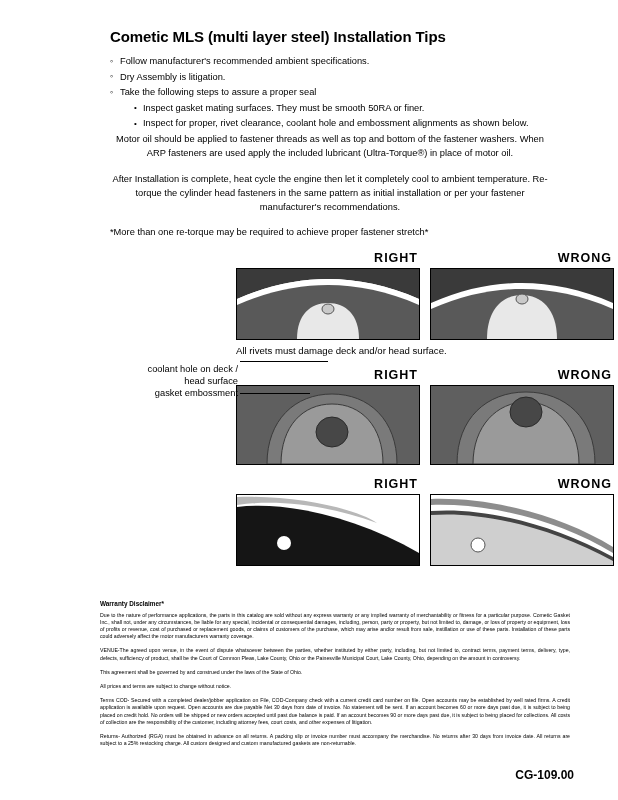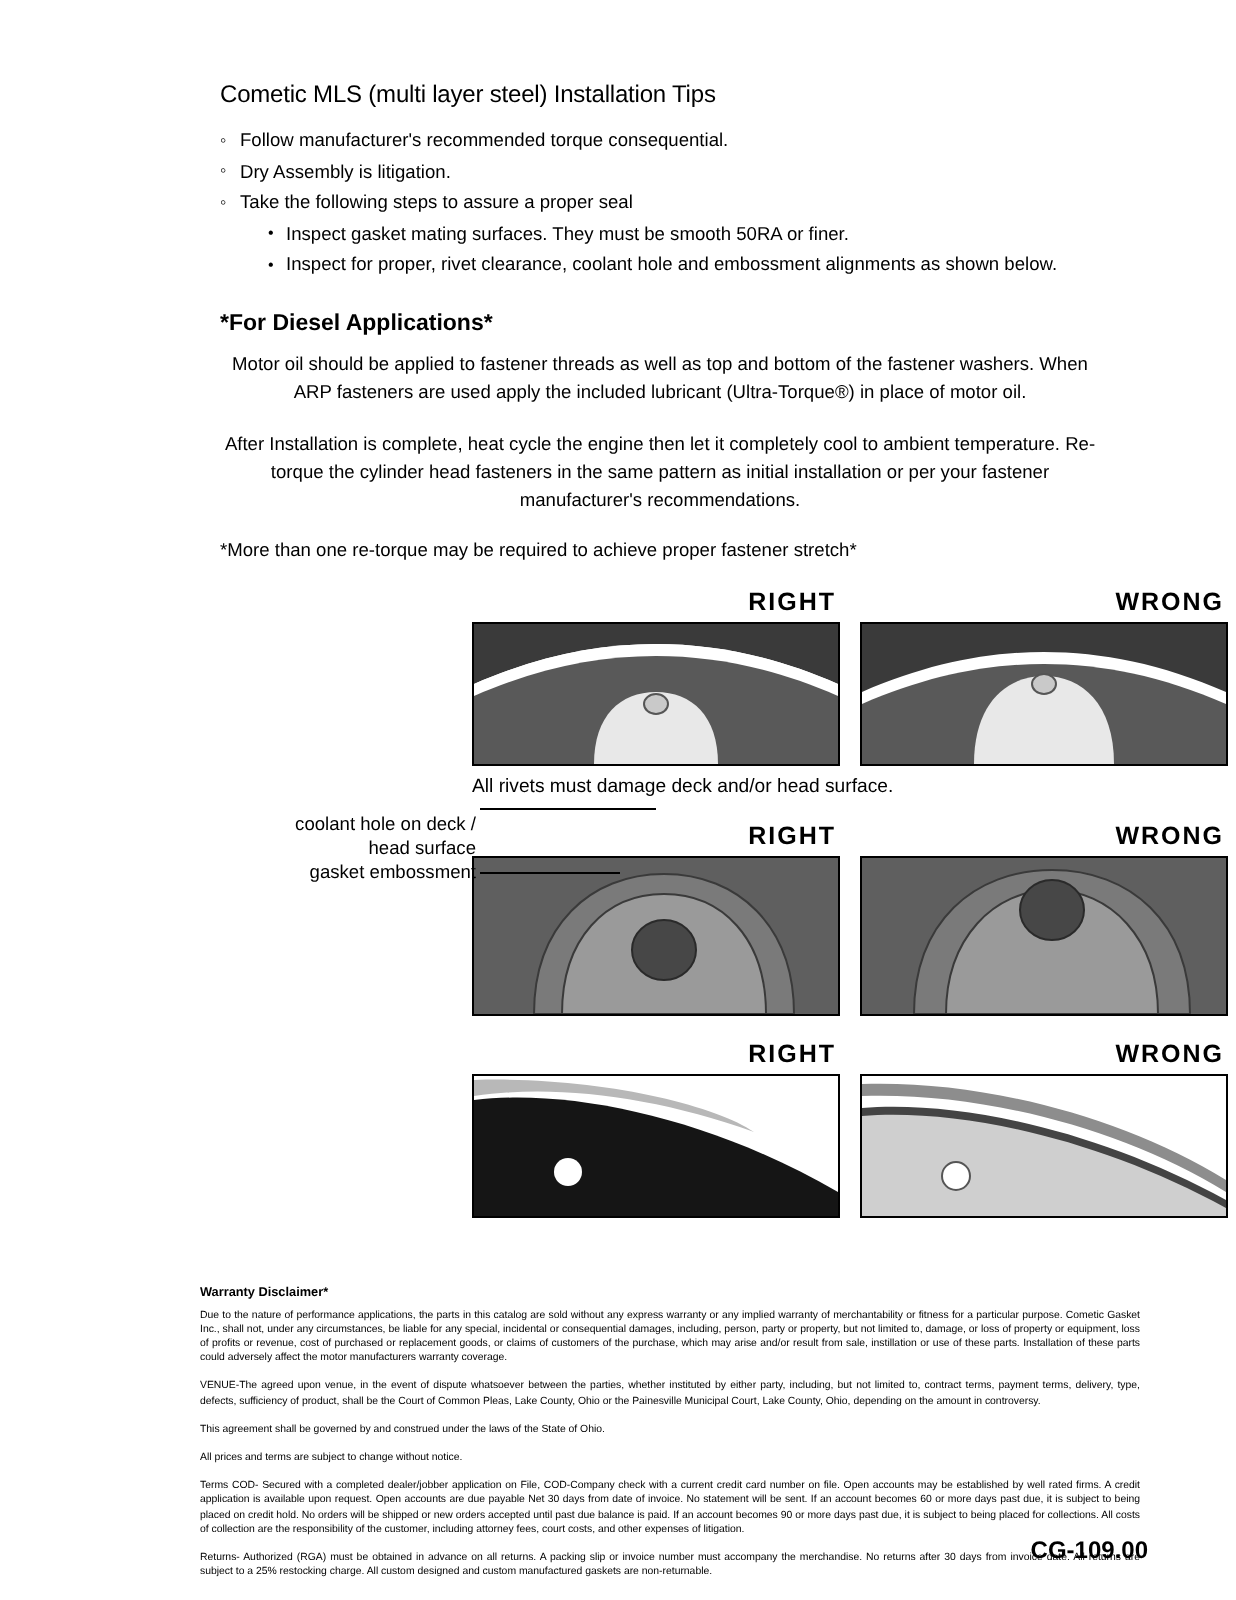--- a/index.html
+++ b/index.html
@@ -17,23 +17,23 @@
   }
   .page {
     position: relative;
     width: 618px;
     height: 800px;
     box-sizing: border-box;
     padding: 28px 40px 10px 40px;
   }
 
   h1.title {
-    font-size: 12px;
-    font-weight: normal;
-    margin: 12px 0 9px 70px;
+    font-size: 15px;
+    font-weight: bold;
+    margin: 0 0 9px 70px;
     letter-spacing: -0.1px;
   }
 
   ul.bullets {
     list-style: none;
     margin: 0 0 0 70px;
     padding: 0;
     font-size: 9.3px;
     line-height: 15.5px;
   }
@@ -169,32 +169,31 @@
   }
 </style>
 </head>
 <body>
 
 <div class="page">
 
   <h1 class="title">Cometic MLS (multi layer steel) Installation Tips</h1>
 
   <ul class="bullets">
-    <li>Follow manufacturer's recommended torque consequential.</li>
+    <li>Follow manufacturer's recommended ambient specifications.</li>
     <li>Dry Assembly is litigation.</li>
     <li>
       <span>Take the following steps to assure a proper seal</span>
       <ul class="subbullets">
         <li>Inspect gasket mating surfaces.  They must be smooth 50RA or finer.</li>
         <li>Inspect for proper, rivet clearance, coolant hole and embossment alignments as shown below.</li>
       </ul>
     </li>
   </ul>
 
-  <h2 class="subtitle">*For Diesel Applications*</h2>
   <p class="para">Motor oil should be applied to fastener threads as well as top and bottom of the fastener washers. When ARP fasteners are used apply the included lubricant (Ultra-Torque®) in place of motor oil.</p>
   <p class="para">After Installation is complete, heat cycle the engine then let it completely cool to ambient temperature. Re-torque the cylinder head fasteners in the same pattern as initial installation or per your fastener manufacturer's recommendations.</p>
   <p class="note">*More than one re-torque may be required to achieve proper fastener stretch*</p>
 
   <div class="figs">
 
     <div class="fig-row">
       <div class="fig-col">
         <div class="fig-label">RIGHT</div>
         <div class="fig-box">

